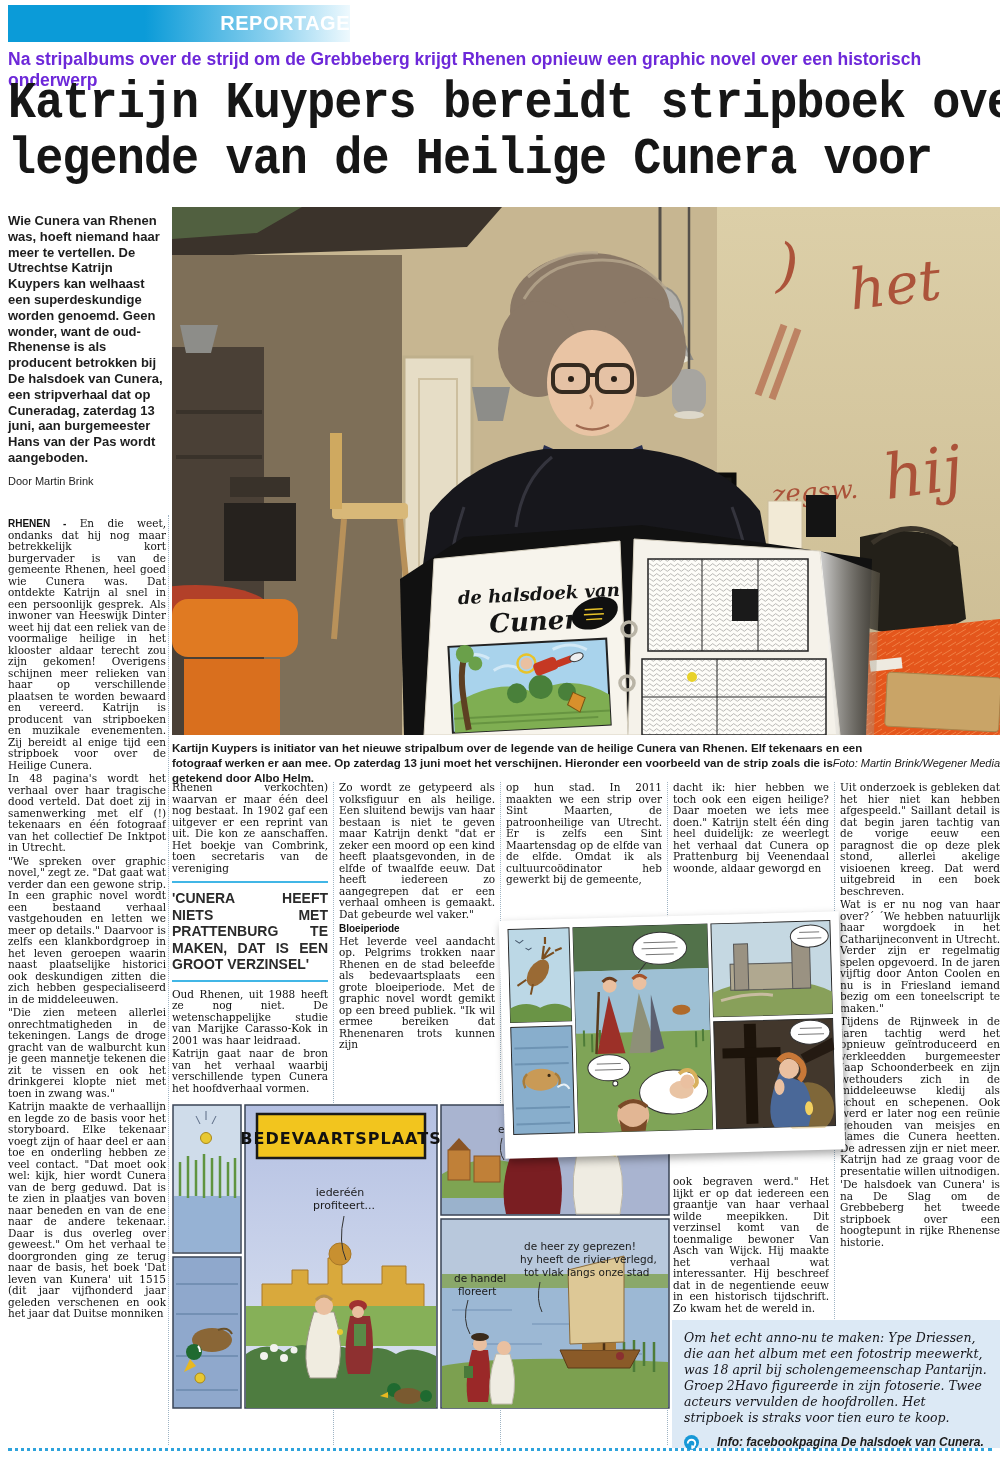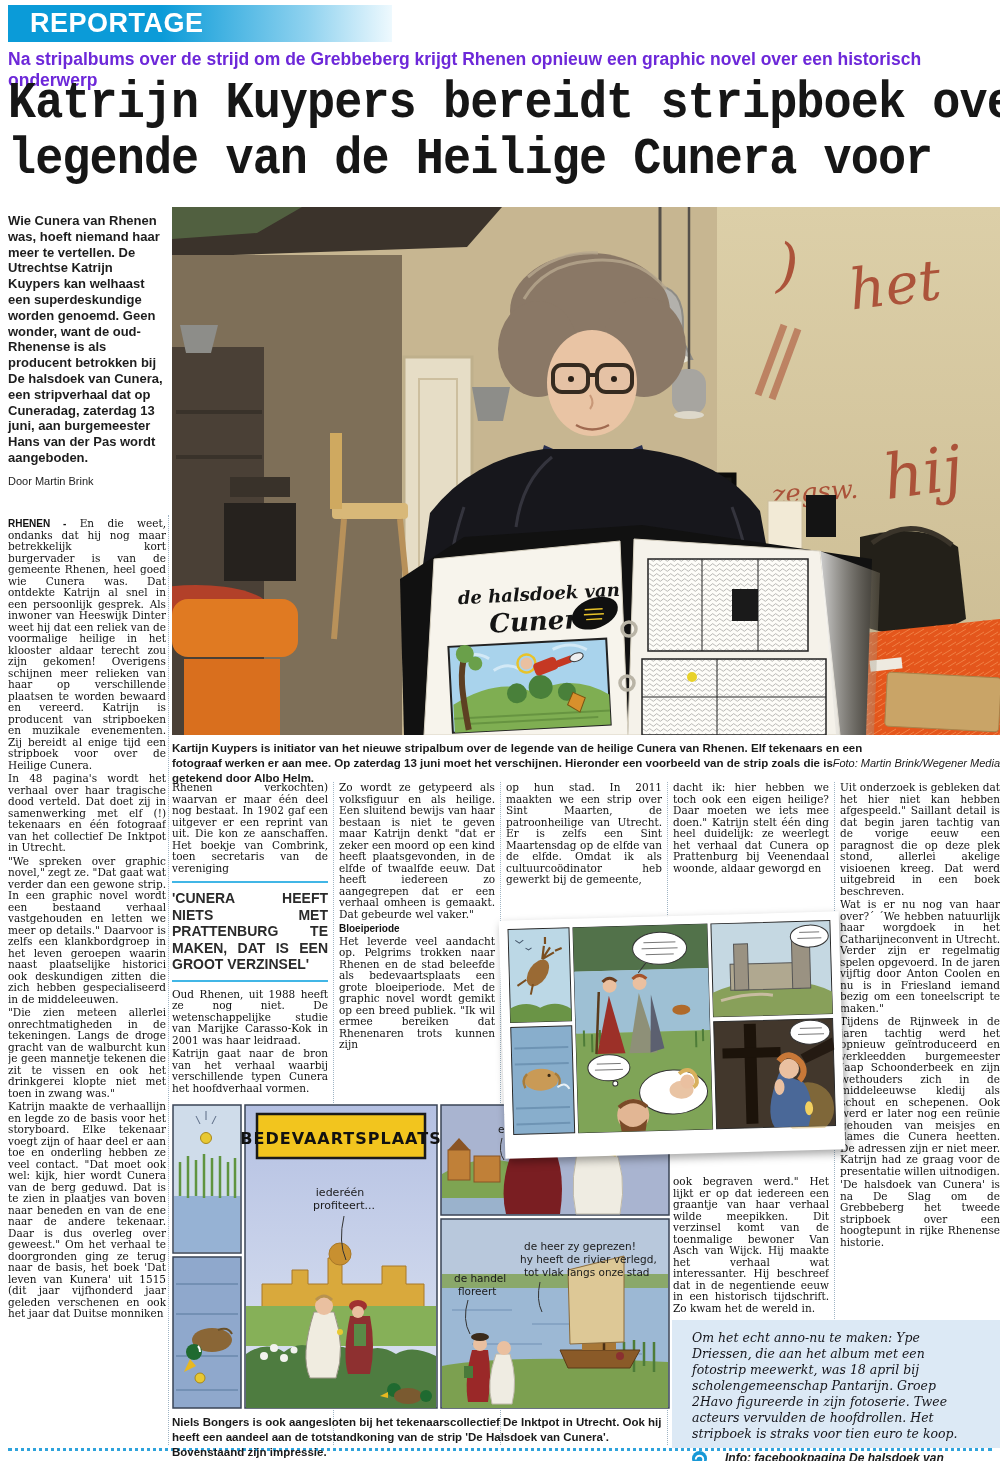--- a/index.html
+++ b/index.html
@@ -1,22 +1,22 @@
 <!DOCTYPE html>
 <html lang="nl"><head>
 <meta charset="utf-8">
 <style>
   html,body{margin:0;padding:0;background:#ffffff;}
   .page{position:relative;width:1000px;height:1461px;background:#fff;overflow:hidden;
         font-family:"Liberation Sans",sans-serif;color:#1a1a1a;}
   
-  .kicker{position:absolute;left:8px;top:5px;width:384px;height:37px;
+  .kicker{position:absolute;left:8px;top:5px;width:342px;height:37px;
           background:linear-gradient(90deg,#0b9bd8 0%,#0b9bd8 40%,#8fd2ef 78%,#eef9fe 100%);
-          color:#fff;font-weight:bold;font-size:27px;line-height:37px;padding-left:22px;
-          letter-spacing:.5px;box-sizing:border-box;}
+          color:#fff;font-weight:bold;font-size:20px;line-height:37px;padding-left:22px;
+          letter-spacing:.5px;box-sizing:border-box;text-align:right;}
   .standfirst{position:absolute;left:8px;top:49px;width:986px;color:#6d28d9;
           font-weight:bold;font-size:17.5px;}
   .headline{position:absolute;left:8px;top:76px;width:990px;font-weight:bold;color:#161616;font-family:Liberation Mono, monospace;}
   .headline .hl{display:inline-block;transform:scaleX(.9);transform-origin:left;
           font-size:52px;line-height:56px;letter-spacing:-1px;white-space:nowrap;}
   
   .rail{position:absolute;left:8px;top:213px;width:158px;}
   .intro{font-weight:bold;font-size:13px;line-height:15.8px;color:#1d1d1d;}
   .byline{font-size:11px;margin-top:9px;color:#222;}
   .bodytext{font-family:"DejaVu Serif",serif;font-size:10.5px;line-height:11.5px;
@@ -42,21 +42,21 @@
           font-family:"Liberation Sans",sans-serif;color:#2a2a2a;}
   
   .albo{position:absolute;left:330px;top:134px;width:340px;height:238px;background:#fff;
           padding:8px;box-sizing:border-box;transform:rotate(-1.6deg);
           box-shadow:2px 4px 8px rgba(0,0,0,.35);z-index:3;}
   .bede{position:absolute;left:0;top:322px;width:498px;height:306px;z-index:2;background:#fff;}
   .stripcap{position:absolute;left:0;top:633px;width:500px;font-weight:bold;
           font-size:11.5px;line-height:15px;z-index:2;}
   
   .infobox{position:absolute;left:500px;top:538px;width:328px;height:128px;background:#dce9f5;
-          box-sizing:border-box;padding:10px 20px;z-index:1;}
+          box-sizing:border-box;padding:10px 12px;z-index:1;}
   .infobox .itxt{font-family:"DejaVu Serif",serif;font-style:italic;font-size:12.5px;
           line-height:16px;color:#15151a;}
   .inforow{margin-top:9px;font-weight:bold;font-style:italic;font-size:12px;display:flex;
           gap:18px;}
   .infoicon{width:15px;height:15px;flex:0 0 15px;}
 </style>
 </head>
 <body>
 
 <div class="page">
@@ -435,21 +435,20 @@
         <text x="282" y="178" font-family="DejaVu Sans, sans-serif" font-size="10.5" fill="#1a1a1a">de handel</text>
         <text x="286" y="191" font-family="DejaVu Sans, sans-serif" font-size="10.5" fill="#1a1a1a">floreert</text>
         <path d="M296,196 q-6,20 2,34" stroke="#333" fill="none"></path>
         <text x="352" y="146" font-family="DejaVu Sans, sans-serif" font-size="10.5" fill="#1a1a1a">de heer zy geprezen!</text>
         <text x="348" y="159" font-family="DejaVu Sans, sans-serif" font-size="10.5" fill="#1a1a1a">hy heeft de rivier verlegd,</text>
         <text x="352" y="172" font-family="DejaVu Sans, sans-serif" font-size="10.5" fill="#1a1a1a">tot vlak langs onze stad</text>
         <path d="M368,178 q-4,18 2,30" stroke="#333" fill="none"></path>
       </svg>
     </div>
 
-    <div class="stripcap">Niels Bongers is ook aangesloten bij het tekenaarscollectief De Inktpot in Utrecht. Ook hij heeft een aandeel aan de totstandkoning van de strip 'De Halsdoek van Cunera'. Bovenstaand zijn impressie.</div>
 
     <div class="infobox">
       <div class="itxt">Om het echt anno-nu te maken: Ype Driessen, die aan het album met een fotostrip meewerkt, was 18 april bij scholengemeenschap Pantarijn. Groep 2Havo figureerde in zijn fotoserie. Twee acteurs vervulden de hoofdrollen. Het stripboek is straks voor tien euro te koop.</div>
       <div class="inforow">
         <svg class="infoicon" viewBox="0 0 16 16">
           <circle cx="8" cy="8" r="8" fill="#1798d6"></circle>
           <path d="M4,9 a4,4 0 1 1 4,4" stroke="#fff" stroke-width="2" fill="none"></path>
           <polygon points="8,10.5 8,15.5 12,13" fill="#fff"></polygon>
         </svg>
         <span>Info: facebookpagina De halsdoek van Cunera.</span>

